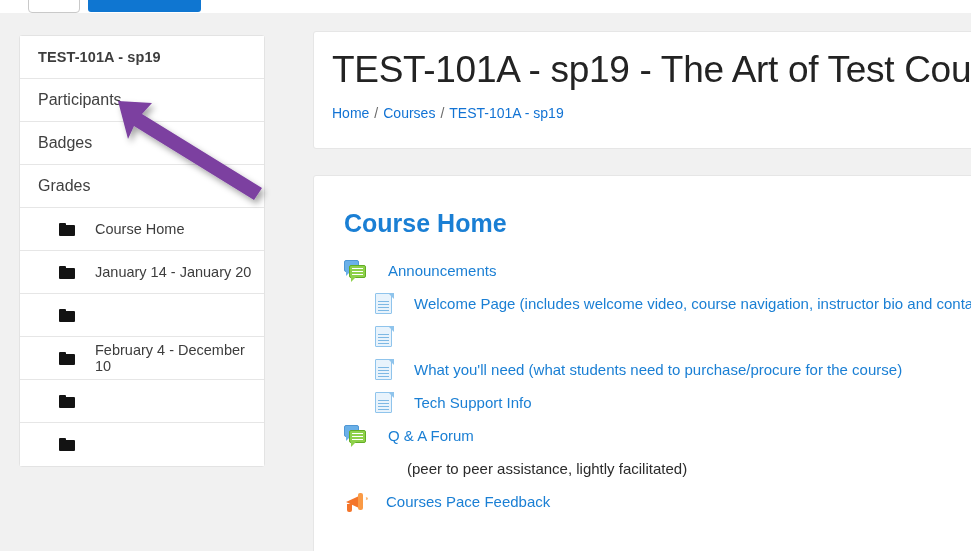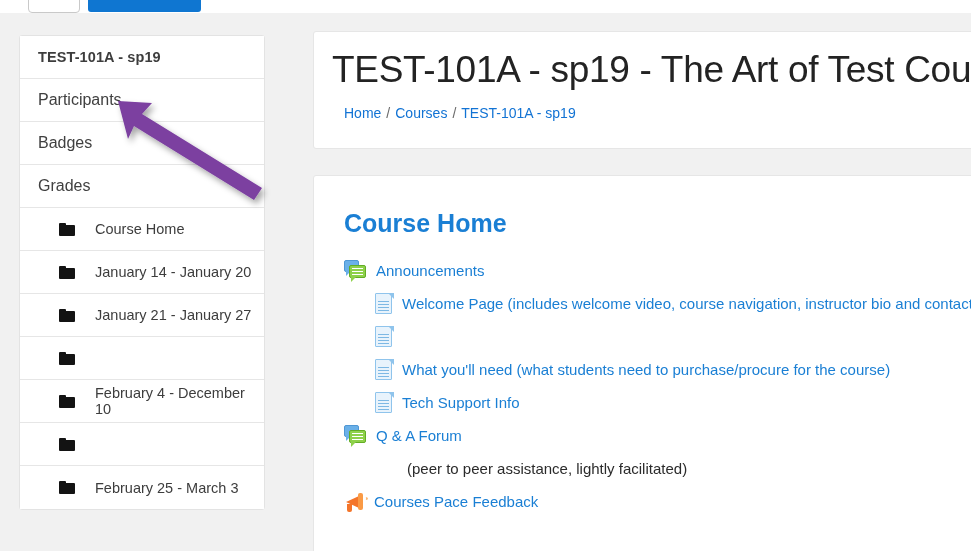--- a/index.html
+++ b/index.html
@@ -147,21 +147,21 @@
     left: 18px;
     top: 17px;
     font-size: 37px;
     font-weight: normal;
     color: #232323;
     white-space: nowrap;
     letter-spacing: -0.3px;
   }
   .breadcrumb {
     position: absolute;
-    left: 30px;
+    left: 18px;
     top: 73px;
     font-size: 14px;
     white-space: nowrap;
   }
   .breadcrumb a {
     color: #1273d4;
     text-decoration: none;
   }
   .breadcrumb .sep {
     color: #6a6a6a;
@@ -194,21 +194,21 @@
   .act {
     display: flex;
     align-items: center;
     height: 33px;
     white-space: nowrap;
   }
   .act.indent { padding-left: 31px; }
   .act-label {
     font-size: 15px;
     color: #1a7fd4;
-    margin-left: 8px;
+    margin-left: 20px;
     white-space: nowrap;
   }
   .note {
     height: 33px;
     display: flex;
     align-items: center;
     padding-left: 63px;
     font-size: 15px;
     color: #2b2b2b;
     white-space: nowrap;
@@ -378,35 +378,30 @@
     <div class="sb-row">
       <span class="folder-icon"></span>
       <span class="sb-folder-label">Course Home</span>
     </div>
     <div class="sb-row">
       <span class="folder-icon"></span>
       <span class="sb-folder-label">January 14 - January 20</span>
     </div>
     <div class="sb-row">
       <span class="folder-icon"></span>
-      <span class="sb-folder-label">January 21 - January 27</span>
-    </div>
-    <div class="sb-row">
-      <span class="folder-icon"></span>
     </div>
     <div class="sb-row">
       <span class="folder-icon"></span>
       <span class="sb-folder-label">February 4 - December 10</span>
     </div>
     <div class="sb-row">
       <span class="folder-icon"></span>
     </div>
     <div class="sb-row">
       <span class="folder-icon"></span>
-      <span class="sb-folder-label">February 25 - March 3</span>
     </div>
 
   </div>
 
   <div class="card card-header">
     <div class="course-title">TEST-101A - sp19 - The Art of Test Cour</div>
     <div class="breadcrumb">
       <a href="#">Home</a><span class="sep">/</span><a href="#">Courses</a><span class="sep">/</span><a href="#">TEST-101A - sp19</a>
     </div>
   </div>

